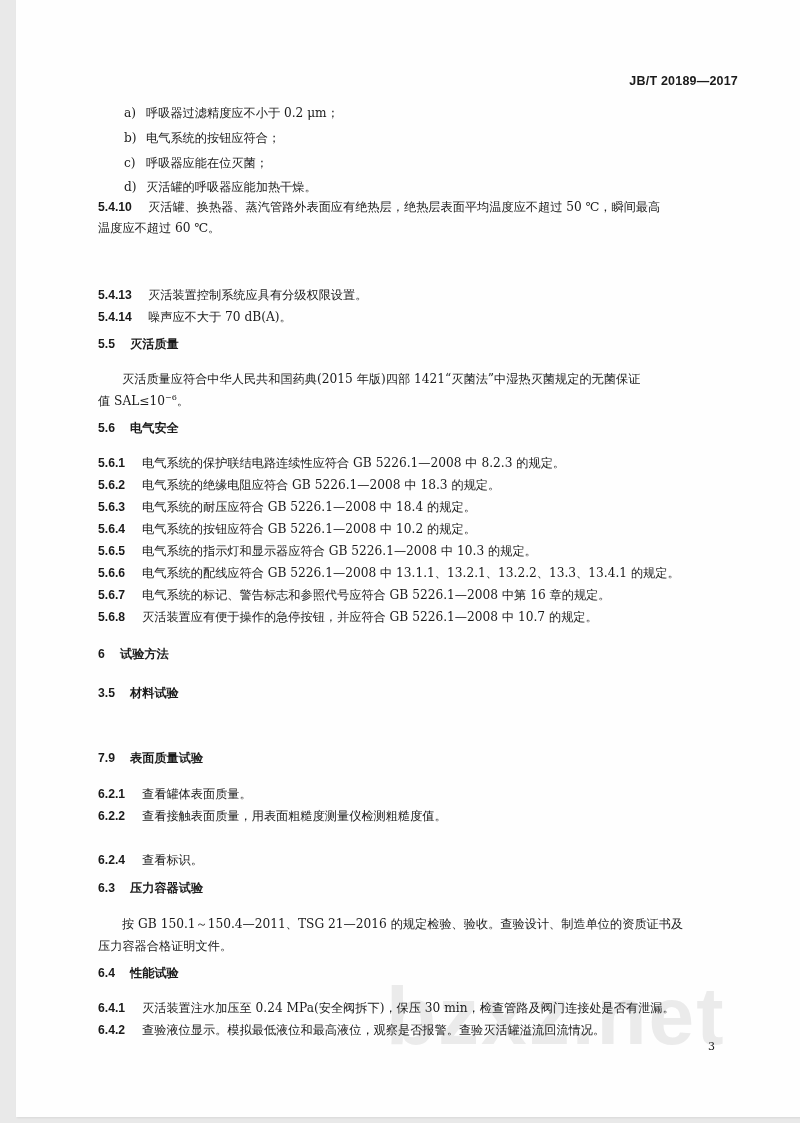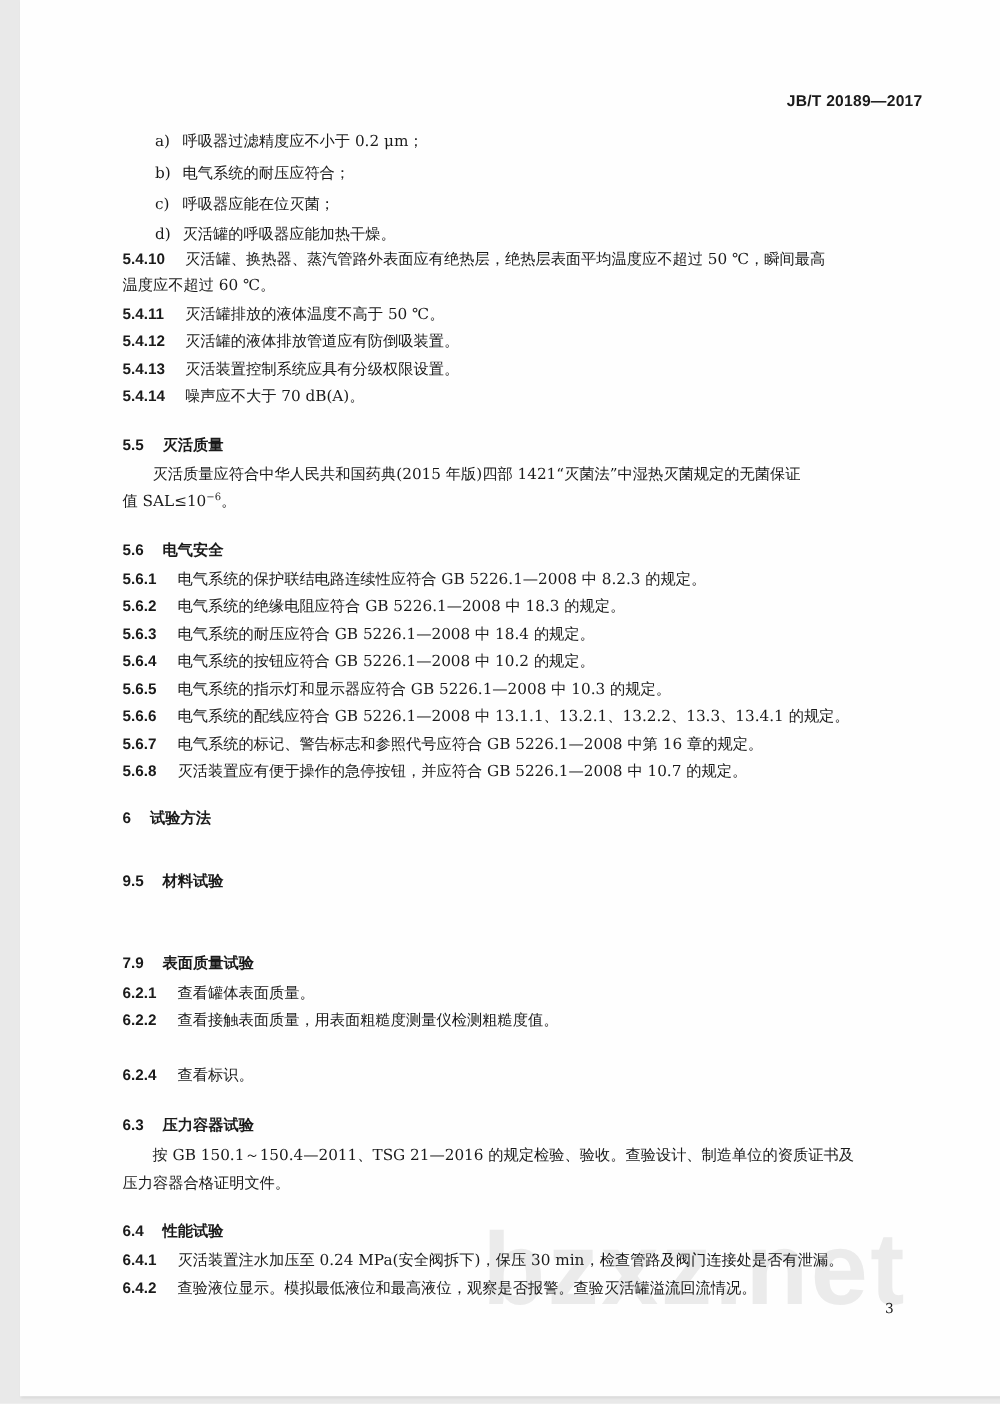--- a/index.html
+++ b/index.html
@@ -21,21 +21,21 @@
   }
   .ln {
     position: absolute; font-size: 12.2px; line-height: 16px; white-space: nowrap;
   }
   .num {
     font-family: "Liberation Sans", "DejaVu Sans", sans-serif;
     font-weight: bold; display: inline-block;
   }
   .num.w5 { width: 50px; }
   .num.w4 { width: 44px; }
-  .num.w3 { width: 32px; margin-top: 12px; }
+  .num.w3 { width: 32px; }
   .num.w1 { width: 22px; }
   .list-mark { display: inline-block; width: 22px; }
   .heading { font-weight: bold; }
   .heading .num { font-weight: bold; }
   sup { font-size: 8px; line-height: 0; vertical-align: 5px; }
   .watermark {
     position: absolute; left: 370px; top: 975px;
     font-family: "Liberation Sans", "DejaVu Sans", sans-serif;
     font-weight: bold; font-size: 82px; letter-spacing: 2px;
     color: rgba(200,200,200,0.35);
@@ -47,48 +47,46 @@
   }
 </style>
 </head>
 <body>
 
 <div class="page">
 
   <div class="std-code">JB/T 20189—2017</div>
 
   <div class="ln" style="left:108px;top:105px"><span class="list-mark">a)</span><span>呼吸器过滤精度应不小于 0.2 μm；</span></div>
-  <div class="ln" style="left:108px;top:130px"><span class="list-mark">b)</span><span>电气系统的耐压应符合；</span></div>
+  <div class="ln" style="left:108px;top:130px"><span class="list-mark">b)</span><span>电气系统的按钮应符合；</span></div>
   <div class="ln" style="left:108px;top:155px"><span class="list-mark">c)</span><span>呼吸器应能在位灭菌；</span></div>
   <div class="ln" style="left:108px;top:179px"><span class="list-mark">d)</span><span>灭活罐的呼吸器应能加热干燥。</span></div>
 
   <div class="ln" style="left:82px;top:199px"><span class="num w5">5.4.10</span><span>灭活罐、换热器、蒸汽管路外表面应有绝热层，绝热层表面平均温度应不超过 50 ℃，瞬间最高</span></div>
   <div class="ln" style="left:82px;top:220px">温度应不超过 60 ℃。</div>
-  <div class="ln" style="left:82px;top:243px"><span class="num w5">5.4.11</span><span>灭活罐排放的液体温度不高于 50 ℃。</span></div>
-  <div class="ln" style="left:82px;top:265px"><span class="num w5">5.4.12</span><span>灭活罐的液体排放管道应有防倒吸装置。</span></div>
   <div class="ln" style="left:82px;top:287px"><span class="num w5">5.4.13</span><span>灭活装置控制系统应具有分级权限设置。</span></div>
   <div class="ln" style="left:82px;top:309px"><span class="num w5">5.4.14</span><span>噪声应不大于 70 dB(A)。</span></div>
 
   <div class="ln heading" style="left:82px;top:336px"><span class="num w3">5.5</span><span>灭活质量</span></div>
   <div class="ln" style="left:106px;top:371px">灭活质量应符合中华人民共和国药典(2015 年版)四部 1421“灭菌法”中湿热灭菌规定的无菌保证</div>
   <div class="ln" style="left:82px;top:393px"><span>值 SAL≤10</span><sup>−6</sup><span>。</span></div>
 
   <div class="ln heading" style="left:82px;top:420px"><span class="num w3">5.6</span><span>电气安全</span></div>
   <div class="ln" style="left:82px;top:455px"><span class="num w4">5.6.1</span><span>电气系统的保护联结电路连续性应符合 GB 5226.1—2008 中 8.2.3 的规定。</span></div>
   <div class="ln" style="left:82px;top:477px"><span class="num w4">5.6.2</span><span>电气系统的绝缘电阻应符合 GB 5226.1—2008 中 18.3 的规定。</span></div>
   <div class="ln" style="left:82px;top:499px"><span class="num w4">5.6.3</span><span>电气系统的耐压应符合 GB 5226.1—2008 中 18.4 的规定。</span></div>
   <div class="ln" style="left:82px;top:521px"><span class="num w4">5.6.4</span><span>电气系统的按钮应符合 GB 5226.1—2008 中 10.2 的规定。</span></div>
   <div class="ln" style="left:82px;top:543px"><span class="num w4">5.6.5</span><span>电气系统的指示灯和显示器应符合 GB 5226.1—2008 中 10.3 的规定。</span></div>
   <div class="ln" style="left:82px;top:565px"><span class="num w4">5.6.6</span><span>电气系统的配线应符合 GB 5226.1—2008 中 13.1.1、13.2.1、13.2.2、13.3、13.4.1 的规定。</span></div>
   <div class="ln" style="left:82px;top:587px"><span class="num w4">5.6.7</span><span>电气系统的标记、警告标志和参照代号应符合 GB 5226.1—2008 中第 16 章的规定。</span></div>
   <div class="ln" style="left:82px;top:609px"><span class="num w4">5.6.8</span><span>灭活装置应有便于操作的急停按钮，并应符合 GB 5226.1—2008 中 10.7 的规定。</span></div>
 
   <div class="ln heading" style="left:82px;top:646px"><span class="num w1">6</span><span>试验方法</span></div>
 
-  <div class="ln heading" style="left:82px;top:685px"><span class="num w3">9.5</span><span>材料试验</span></div>
+  <div class="ln heading" style="left:82px;top:685px"><span class="num w3">3.5</span><span>材料试验</span></div>
 
   <div class="ln heading" style="left:82px;top:750px"><span class="num w3">7.9</span><span>表面质量试验</span></div>
   <div class="ln" style="left:82px;top:786px"><span class="num w4">6.2.1</span><span>查看罐体表面质量。</span></div>
   <div class="ln" style="left:82px;top:808px"><span class="num w4">6.2.2</span><span>查看接触表面质量，用表面粗糙度测量仪检测粗糙度值。</span></div>
   <div class="ln" style="left:82px;top:852px"><span class="num w4">6.2.4</span><span>查看标识。</span></div>
 
   <div class="ln heading" style="left:82px;top:880px"><span class="num w3">6.3</span><span>压力容器试验</span></div>
   <div class="ln" style="left:106px;top:916px">按 GB 150.1～150.4—2011、TSG 21—2016 的规定检验、验收。查验设计、制造单位的资质证书及</div>
   <div class="ln" style="left:82px;top:938px">压力容器合格证明文件。</div>
 

